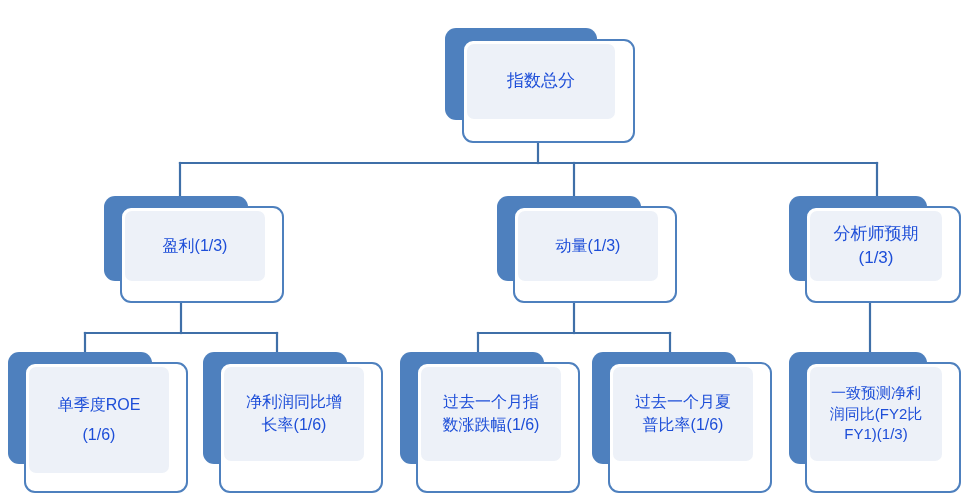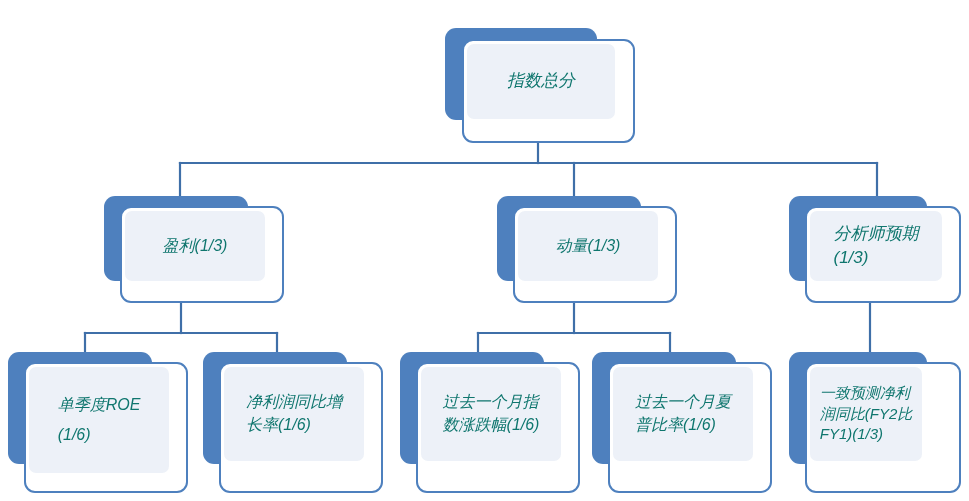--- a/index.html
+++ b/index.html
@@ -50,25 +50,25 @@
   .node-panel {
     position: absolute;
     border-radius: 7px;
     background: #EDF1F8;
     display: flex;
     align-items: center;
     justify-content: center;
     box-sizing: border-box;
   }
   .node-label {
-    color: #0f766e;
+    color: #1d4ed8;
+    text-align: center;
     line-height: 1.42;
     white-space: pre-line;
     padding: 0 3px;
-    font-style: italic;
   }
 </style>
 </head>
 <body>
 
 <div id="diagram">
 
   <svg id="connectors" viewBox="0 0 969 501" width="969" height="501">
     <g fill="none" stroke="#3F6FA8" stroke-width="2.2" stroke-linecap="square">
 
@@ -159,20 +159,20 @@
     <div class="node-card" style="left:16px; top:10px; width:164px; height:131px;"></div>
     <div class="node-panel" style="left:21px; top:15px; width:140px; height:94px;">
       <span class="node-label" style="font-size:16px;">过去一个月夏
 普比率(1/6)</span>
     </div>
   </div>
 
   <div class="node" style="left:789px; top:352px; width:172px; height:141px;">
     <div class="node-back" style="width:138px; height:112px;"></div>
     <div class="node-card" style="left:16px; top:10px; width:156px; height:131px;"></div>
-    <div class="node-panel" style="left:21px; top:15px; width:112px; height:94px;">
+    <div class="node-panel" style="left:21px; top:15px; width:132px; height:94px;">
       <span class="node-label" style="font-size:15px; line-height:1.38;">一致预测净利
 润同比(FY2比
 FY1)(1/3)</span>
     </div>
   </div>
 
 </div>
 
 </body></html>

